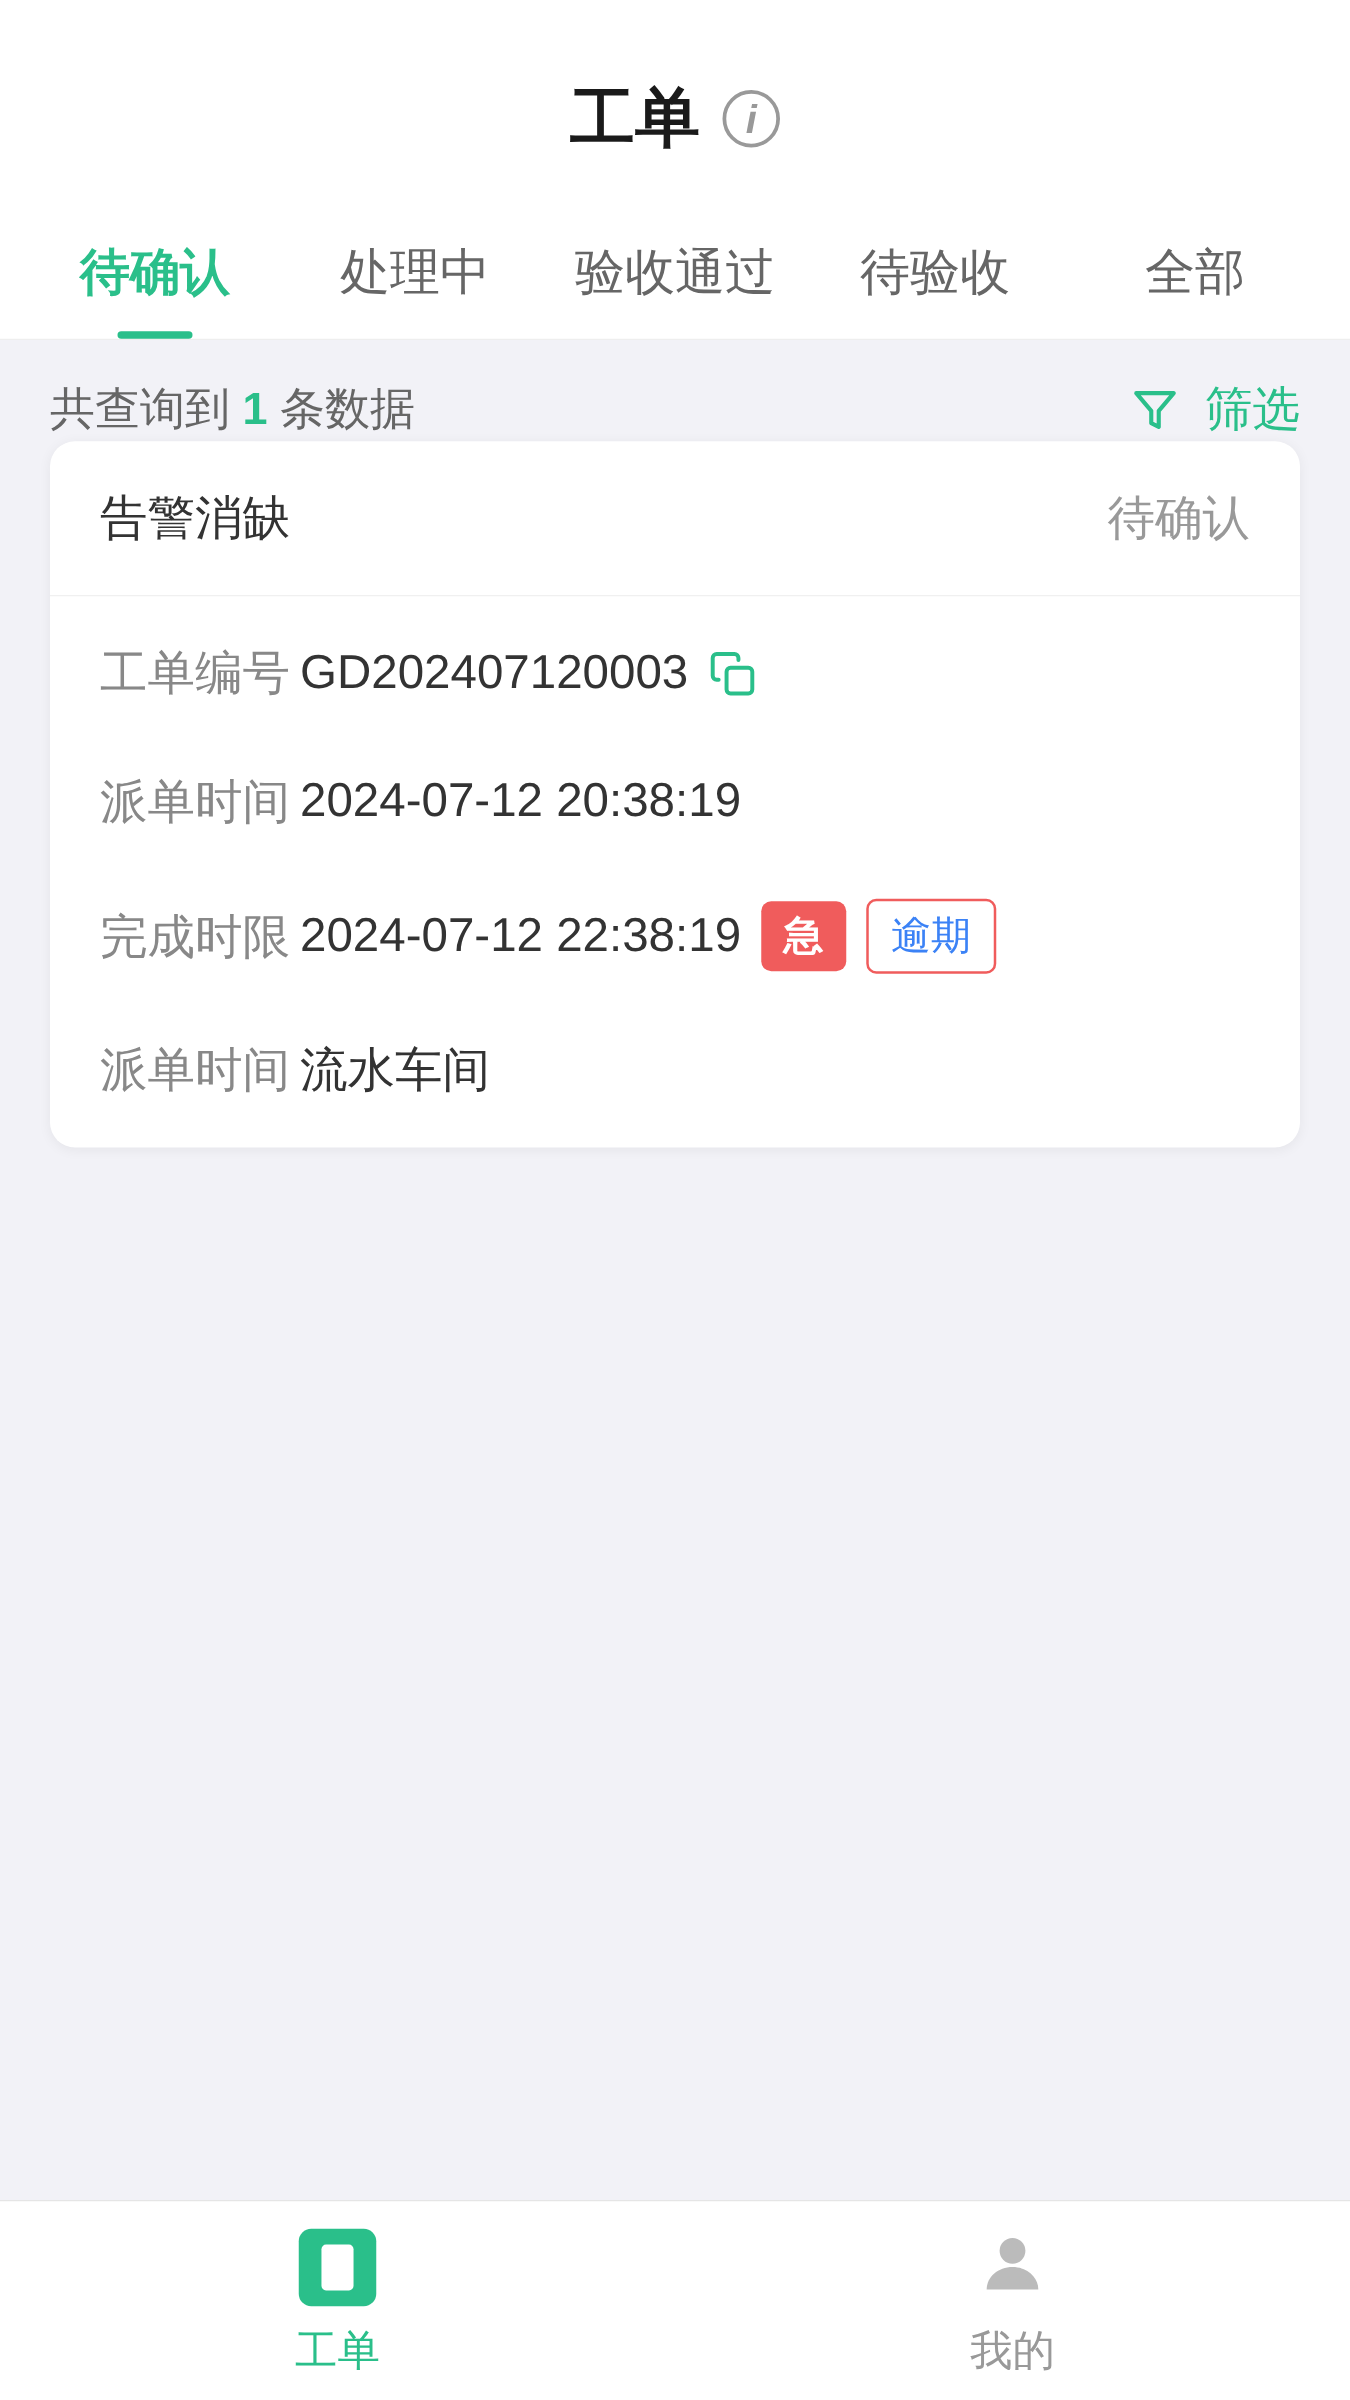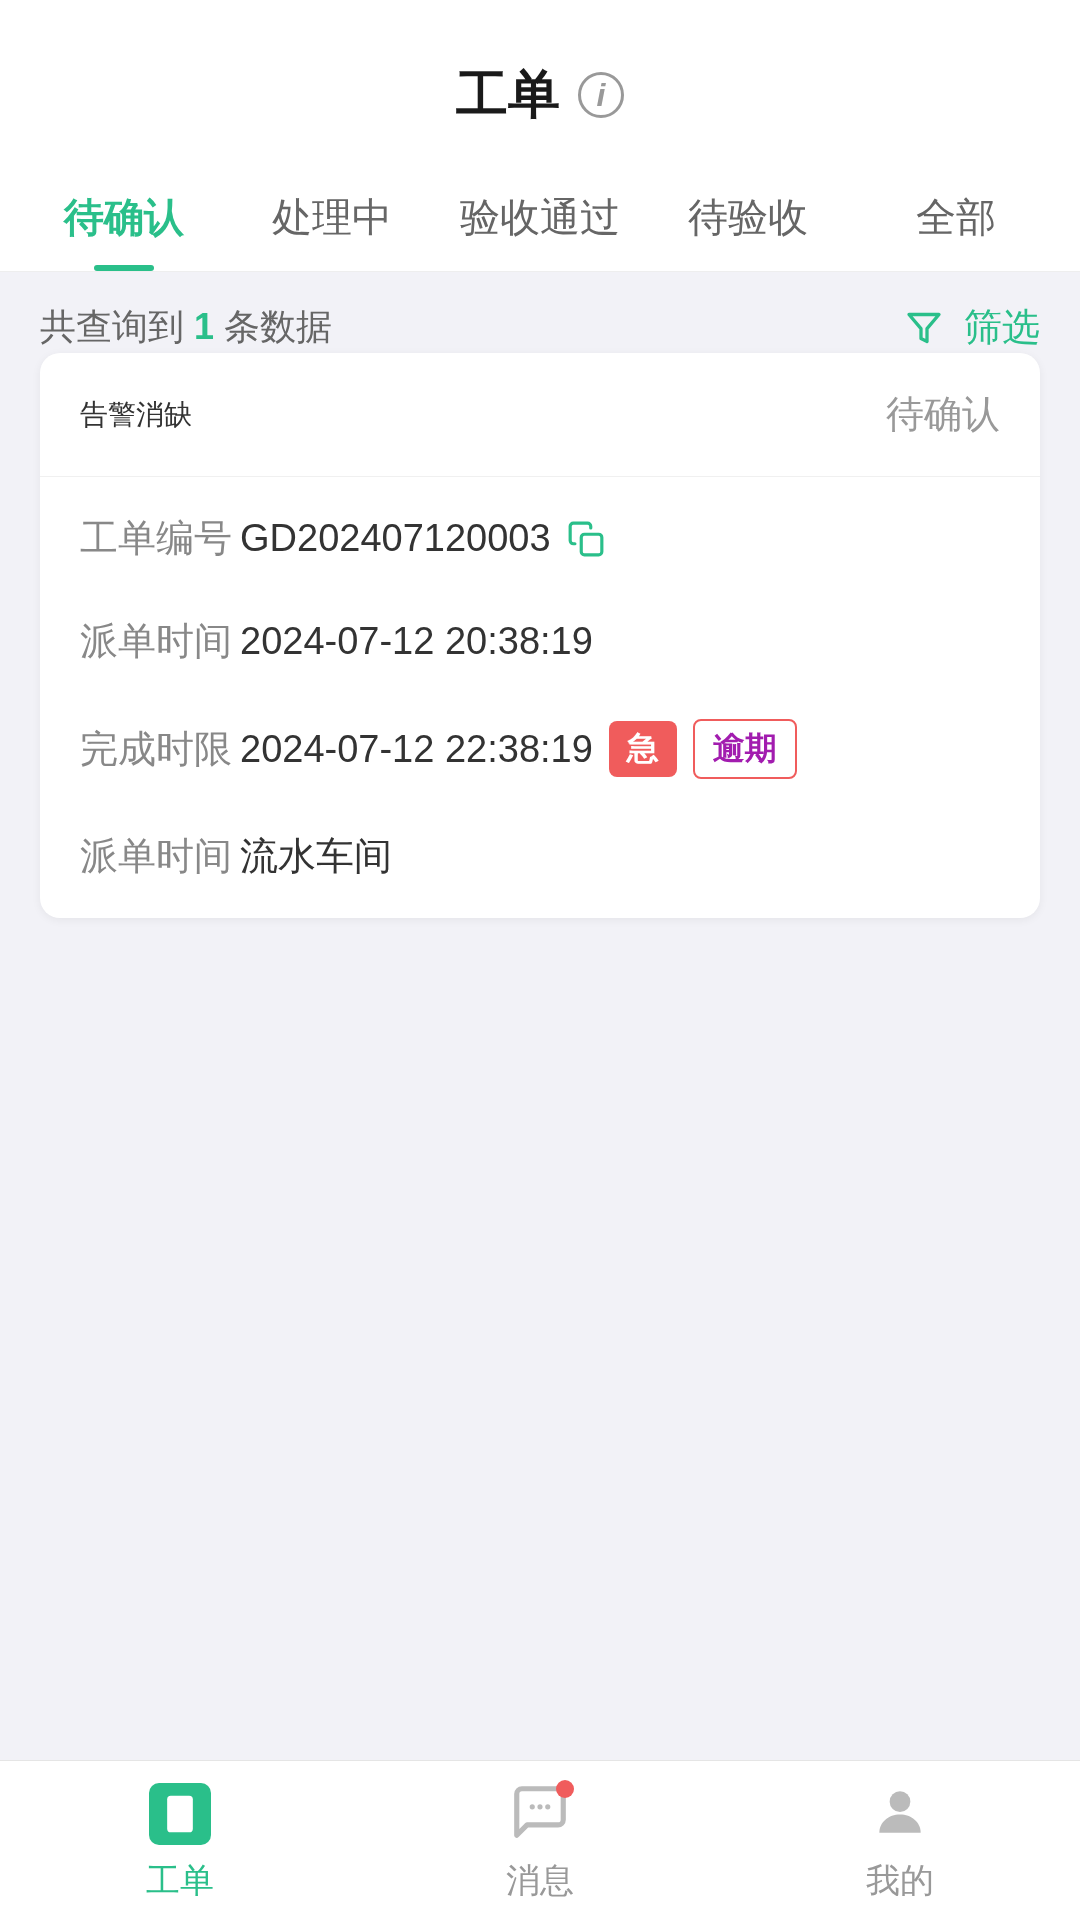--- a/index.html
+++ b/index.html
@@ -114,21 +114,21 @@
       box-shadow: 0 2px 10px rgba(0,0,0,0.06);
     }
     .card-header {
       display: flex;
       justify-content: space-between;
       align-items: center;
       padding: 36px 40px;
       border-bottom: 1px solid #f0f0f0;
     }
     .card-title {
-      font-size: 28px;
+      font-size: 38px;
       color: #333;
       font-weight: 500;
     }
     .card-status {
       font-size: 38px;
       color: #999;
     }
 
     
     .card-body {
@@ -171,26 +171,26 @@
     .badge-urgent {
       background: #f05c5c;
       color: #fff;
       font-size: 32px;
       padding: 6px 18px;
       border-radius: 8px;
       font-weight: 600;
     }
     .badge-overdue {
       background: #fff;
-      color: #a21caf;
+      color: #3b82f6;
       border: 2px solid #f05c5c;
       font-size: 32px;
       padding: 6px 18px;
       border-radius: 8px;
-      font-weight: 700;
+      font-weight: 400;
     }
 
     
     .bottom-nav {
       position: fixed;
       bottom: 0;
       left: 0;
       width: 1080px;
       height: 160px;
       background: #fff;
@@ -360,34 +360,20 @@
           <rect x="5" y="2" width="14" height="20" rx="2" ry="2"></rect>
           <line x1="9" y1="7" x2="15" y2="7" stroke="white" stroke-width="1.5" stroke-linecap="round"></line>
           <line x1="9" y1="11" x2="15" y2="11" stroke="white" stroke-width="1.5" stroke-linecap="round"></line>
           <line x1="9" y1="15" x2="13" y2="15" stroke="white" stroke-width="1.5" stroke-linecap="round"></line>
         </svg>
       </div>
     </div>
     <span class="nav-item-label">工单</span>
   </div>
 
-  <div class="nav-item">
-    <div class="nav-icon-container">
-      <div class="icon-message">
-        <svg viewBox="0 0 24 24">
-          <path d="M21 15a2 2 0 0 1-2 2H7l-4 4V5a2 2 0 0 1 2-2h14a2 2 0 0 1 2 2z" fill="none" stroke="#bbb" stroke-width="2" stroke-linecap="round" stroke-linejoin="round"></path>
-          <circle cx="9" cy="10" r="1" fill="#bbb"></circle>
-          <circle cx="12" cy="10" r="1" fill="#bbb"></circle>
-          <circle cx="15" cy="10" r="1" fill="#bbb"></circle>
-        </svg>
-      </div>
-      <div class="nav-dot"></div>
-    </div>
-    <span class="nav-item-label">消息</span>
-  </div>
 
   <div class="nav-item">
     <div class="nav-icon-container">
       <div class="icon-user">
         <svg viewBox="0 0 24 24">
           <circle cx="12" cy="8" r="4" fill="#bbb"></circle>
           <path d="M4 20c0-4 3.6-7 8-7s8 3 8 7" fill="#bbb"></path>
         </svg>
       </div>
     </div>

